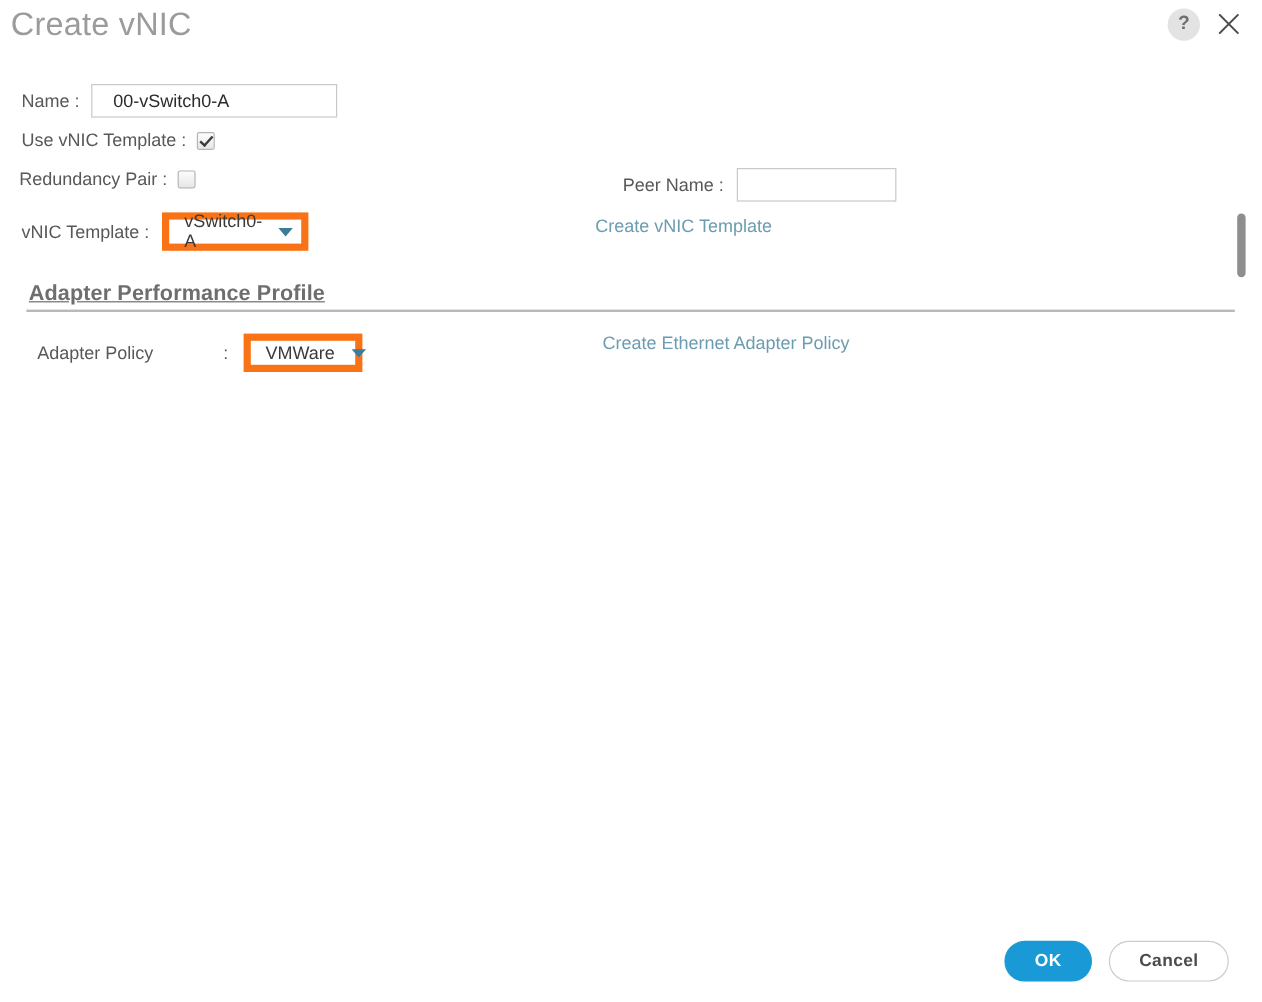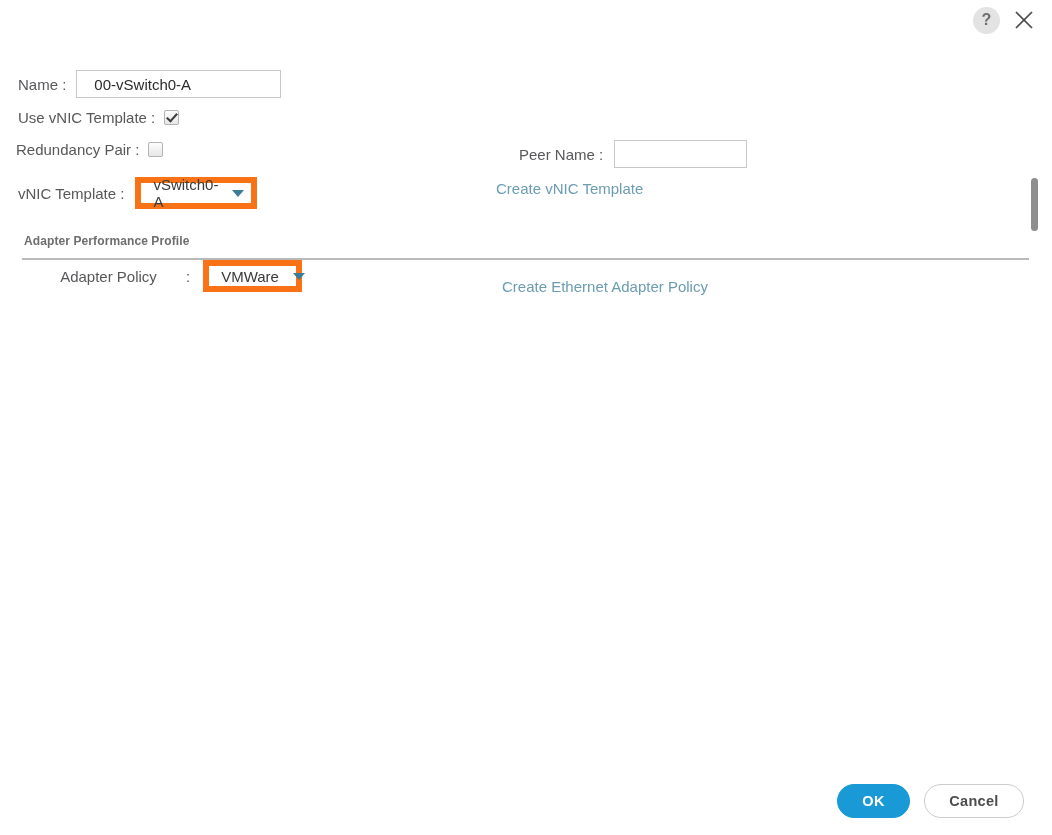--- a/index.html
+++ b/index.html
@@ -155,24 +155,25 @@
     cursor: pointer;
     white-space: nowrap;
     text-decoration: none;
   }
 
   
   .section-title {
     position: absolute;
     left: 24px;
     top: 178px;
-    font-size: 12px;
+    font-size: 18px;
     font-weight: 700;
     color: #6e6e70;
     letter-spacing: 0.1px;
+    text-decoration: underline;
   }
   .section-rule {
     position: absolute;
     left: 22px;
     top: 202px;
     width: 1007px;
     height: 2px;
     background: #b9b9b9;
   }
 
@@ -231,20 +232,21 @@
     color: #4c4c4c;
     border: 1px solid #cccccc;
     min-width: 100px;
   }
 </style>
 </head>
 <body>
 
 <div id="dialog">
 
+  <div class="dlg-title">Create vNIC</div>
 
   <div class="hdr-icons">
     <div class="help-btn">?</div>
     <div class="close-btn">
       <svg width="22" height="22" viewBox="0 0 22 22" aria-hidden="true">
         <line x1="3" y1="3" x2="19" y2="19" stroke="#4a4a4a" stroke-width="1.7"></line>
         <line x1="19" y1="3" x2="3" y2="19" stroke="#4a4a4a" stroke-width="1.7"></line>
       </svg>
     </div>
   </div>
@@ -277,21 +279,21 @@
         <span>vSwitch0-A</span>
         <span class="caret"></span>
       </div>
     </div>
 
     <a class="link" style="position:absolute; left:496px; top:124px;">Create vNIC Template</a>
 
     <div class="section-title">Adapter Performance Profile</div>
     <div class="section-rule"></div>
 
-    <div class="row" style="left:31px; top:204px;text-align:center;">
+    <div class="row" style="left:31px; top:222px;">
       <span class="lbl" style="display:inline-block; width:155px;">Adapter Policy</span>
       <span class="lbl" style="margin-right:13px;">:</span>
       <div class="sel" style="width:99px;">
         <span>VMWare</span>
         <span class="caret"></span>
       </div>
     </div>
 
     <a class="link" style="position:absolute; left:502px; top:222px;">Create Ethernet Adapter Policy</a>
 

